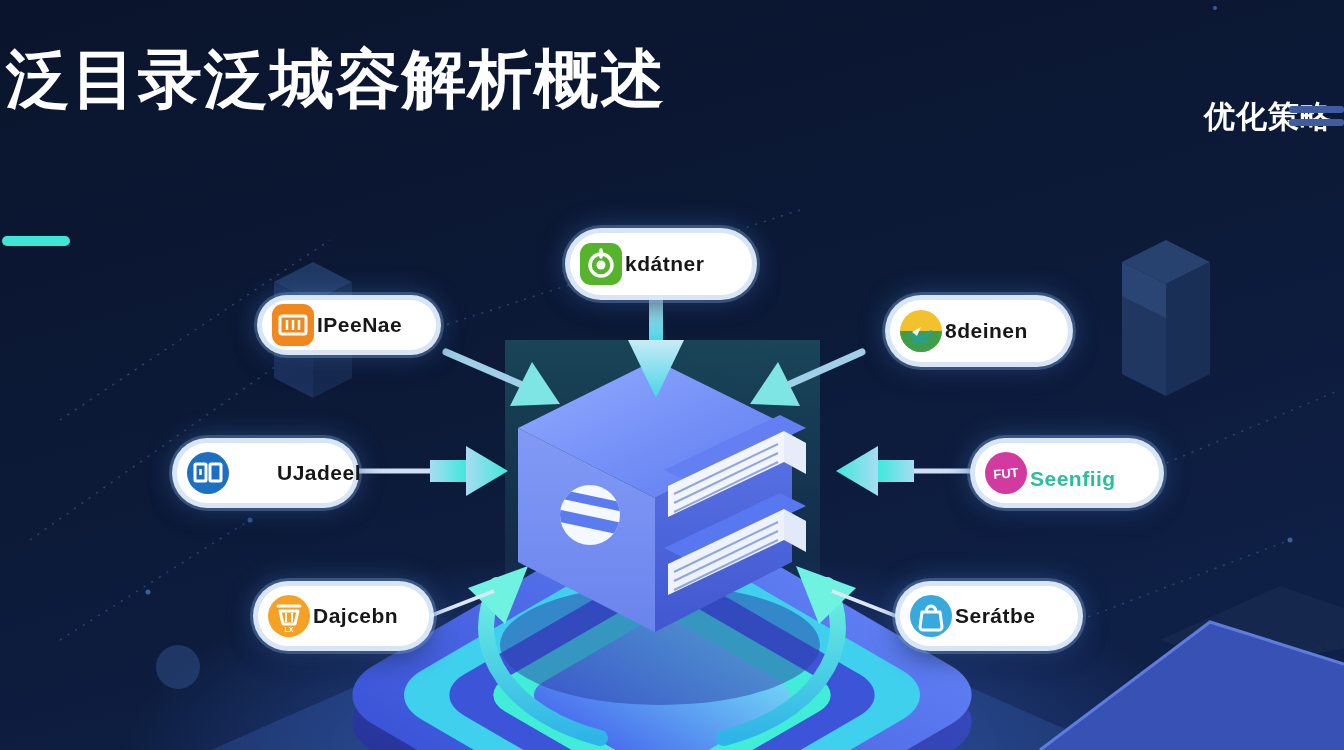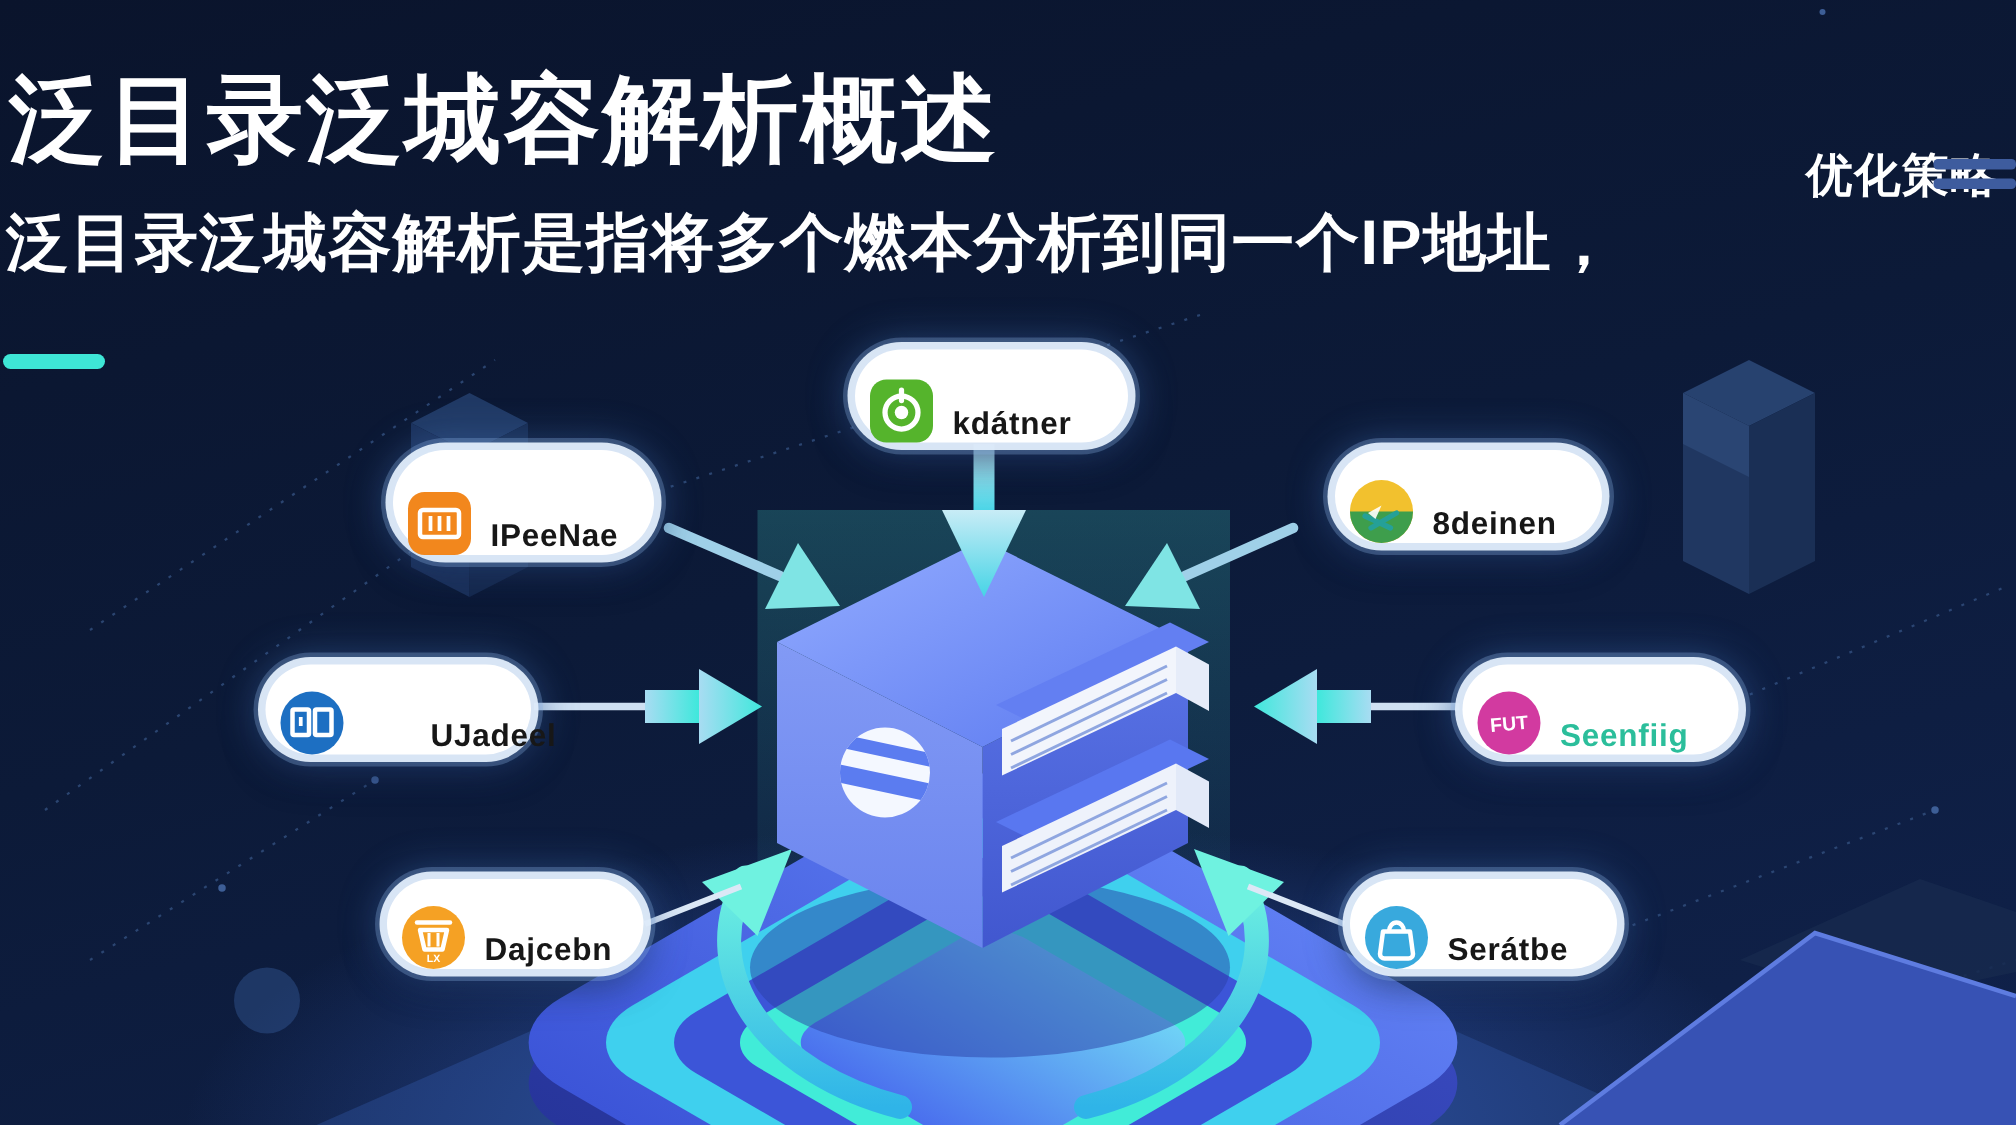--- a/index.html
+++ b/index.html
@@ -22,30 +22,30 @@
   .corner-lines{position:absolute;left:1289px;top:106px;width:55px;}
   .corner-lines span{display:block;width:55px;height:7px;border-radius:3px;background:#3e5c9e;margin-bottom:6px;}
   .subtitle{
     position:absolute;left:4px;top:134px;margin:0;
     font-size:42px;font-weight:700;letter-spacing:1px;color:#ffffff;
   }
   .accent-bar{position:absolute;left:2px;top:236px;width:68px;height:10px;border-radius:5px;background:#3ee6d6;}
 
   
   .pill{
-    position:absolute;display:flex;align-items:flex-end;gap:13px;
+    position:absolute;display:flex;align-items:center;gap:3px;
     background:#ffffff;border-radius:999px;padding:0 16px 0 10px;box-sizing:border-box;
     box-shadow:0 0 0 5px rgba(224,237,251,.95),0 0 0 8px rgba(140,180,230,.30),
                0 0 26px 6px rgba(90,150,230,.35),0 10px 26px rgba(6,14,44,.65);
   }
   .pill .pic{width:42px;height:42px;flex:0 0 auto;display:flex;align-items:center;justify-content:center;border-radius:50%;overflow:hidden;}
   .pill .pic.sq{border-radius:11px;}
   .pill .lbl{font-size:21px;font-weight:700;color:#171717;letter-spacing:.5px;white-space:nowrap;}
   .n-top{left:570px;top:233px;width:182px;height:62px;}
-  .n-ul {left:262px;top:300px;width:174px;height:70px;}
+  .n-ul {left:262px;top:300px;width:174px;height:50px;}
   .n-ur {left:890px;top:300px;width:178px;height:62px;}
   .n-ml {left:177px;top:443px;width:177px;height:60px;}
   .n-mr {left:975px;top:443px;width:184px;height:60px;}
   .n-bl {left:258px;top:586px;width:171px;height:60px;}
   .n-br {left:900px;top:586px;width:178px;height:60px;}
 </style>
 </head>
 <body>
 
 <div class="canvas">
@@ -228,21 +228,20 @@
     <polyline points="430,616 494,591" fill="none" stroke="#dce8f6" stroke-width="4"></polyline>
     <polyline points="896,616 832,591" fill="none" stroke="#dce8f6" stroke-width="4"></polyline>
   </svg>
 
   <h1 class="title">泛目录泛城容解析概述</h1>
   <div class="corner-label">优化策略</div>
   <div class="corner-lines">
       <span></span>
       <span></span>
     </div>
-  <p class="subtitle">泛目录泛城容解析是指将多个燃本分析到同一个IP地址，</p>
   <div class="accent-bar"></div>
 
   <div class="pill n-top">
     <span class="pic sq" style="background: rgb(85, 180, 44);">
       <svg width="42" height="42" viewBox="0 0 42 42">
         <circle cx="21" cy="22" r="11" fill="none" stroke="#fff" stroke-width="3.5"></circle>
         <circle cx="21" cy="22" r="4.5" fill="#fff"></circle>
         <line x1="21" y1="7" x2="21" y2="14" stroke="#fff" stroke-width="3.5" stroke-linecap="round"></line>
       </svg>
     </span>

